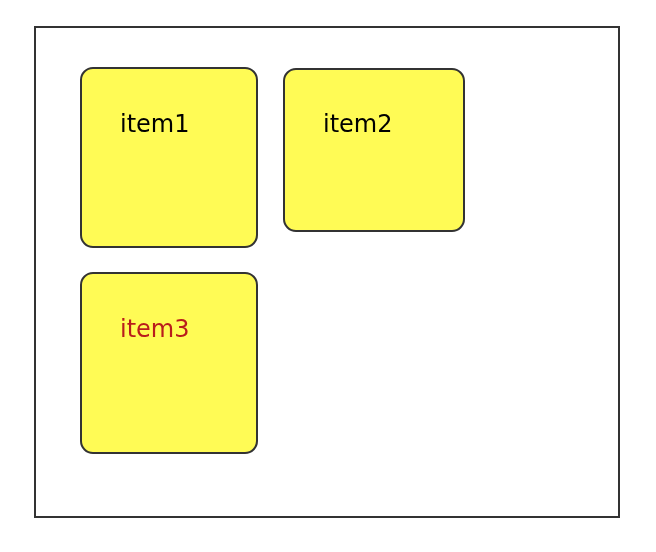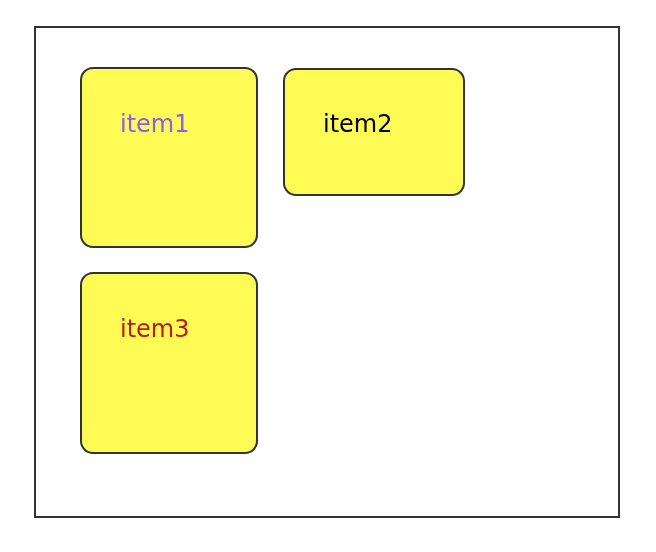--- a/index.html
+++ b/index.html
@@ -63,21 +63,21 @@
   }
   #item-1 .item-label {
     left: 38px;
     top: 42px;
   }
 
   #item-2 {
     left: 247px;
     top: 40px;
     width: 182px;
-    height: 128px;
+    height: 164px;
   }
   #item-2 .item-label {
     left: 38px;
     top: 41px;
   }
 
   #item-3 {
     left: 44px;
     top: 244px;
     width: 178px;
@@ -89,21 +89,21 @@
   }
 </style>
 </head>
 <body>
 
 <div id="canvas" style="background: rgb(255, 255, 255);">
 
   <div id="flex-container" style="border-color: rgb(51, 51, 51); border-width: 2px; background: rgb(255, 255, 255);">
 
     <div class="flex-item" id="item-1" style="background: rgb(255, 251, 85); border-color: rgb(51, 51, 51); border-radius: 13px;">
-      <span class="item-label" style="color: #8b5cf6;">item1</span>
+      <span class="item-label" style="color: #000000;">item1</span>
     </div>
 
     <div class="flex-item" id="item-2" style="background: rgb(255, 251, 85); border-color: rgb(51, 51, 51); border-radius: 13px;">
       <span class="item-label" style="color: rgb(0, 0, 0);">item2</span>
     </div>
 
     <div class="flex-item" id="item-3" style="background: rgb(255, 251, 85); border-color: rgb(51, 51, 51); border-radius: 13px;">
       <span class="item-label" style="color: #b91c1c;">item3</span>
     </div>
 

